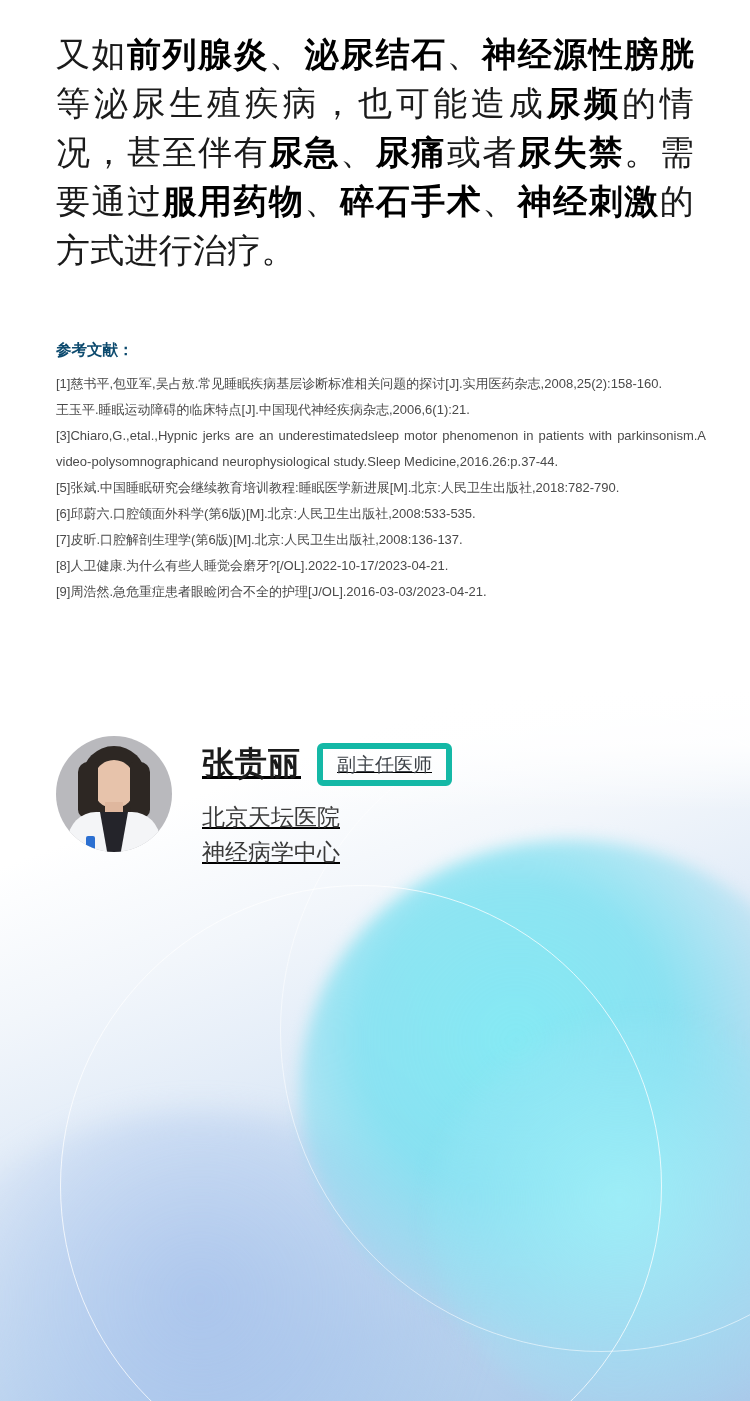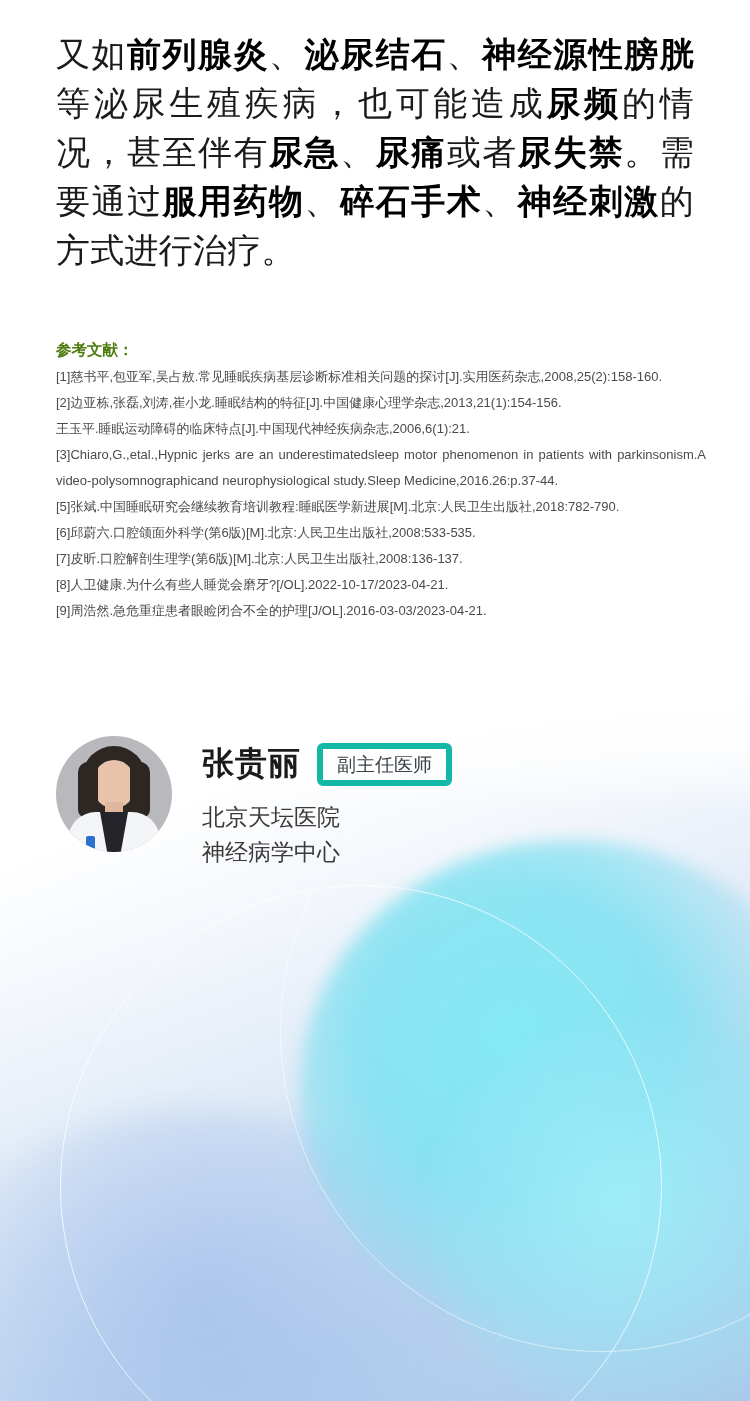--- a/index.html
+++ b/index.html
@@ -117,23 +117,23 @@
   }
 
   
   .refs {
     padding: 0 44px 0 56px;
     margin-top: 62px;
   }
   .refs-title {
     font-size: 15.5px;
     font-weight: bold;
-    color: #4d7c0f;
+    color: #0c4a6e;
     line-height: 26px;
-    margin-bottom: 1px;
+    margin-bottom: 8px;
   }
   .ref-item {
     font-size: 13px;
     line-height: 26px;
     color: #4a4a4a;
     text-align: justify;
     word-break: break-word;
   }
 
   
@@ -221,20 +221,21 @@
     left: 30px;
     top: 100px;
     width: 9px;
     height: 14px;
     background: #2b6fd1;
     border-radius: 2px;
   }
   .avatar-info {
     margin-left: 30px;
     padding-top: 6px;
+    text-decoration: underline;
   }
   .author-row {
     display: flex;
     align-items: center;
   }
   .author-name {
     font-size: 32px;
     font-weight: bold;
     color: #1b1b1b;
     letter-spacing: 1px;
@@ -271,21 +272,20 @@
   </div>
 
   <div class="content">
 
     <p class="paragraph" id="paragraph"><span>又如</span><b>前列腺炎</b><span>、</span><b>泌尿结石</b><span>、</span><b>神经源性膀胱</b><span>等泌尿生殖疾病，也可能造成</span><b>尿频</b><span>的情况，甚至伴有</span><b>尿急</b><span>、</span><b>尿痛</b><span>或者</span><b>尿失禁</b><span>。需要通过</span><b>服用药物</b><span>、</span><b>碎石手术</b><span>、</span><b>神经刺激</b><span>的方式进行治疗。</span></p>
 
     <div class="refs">
       <div class="refs-title">参考文献：</div>
       <div id="ref-list">
           <div class="ref-item">[1]慈书平,包亚军,吴占敖.常见睡眠疾病基层诊断标准相关问题的探讨[J].实用医药杂志,2008,25(2):158-160.</div>
-          <div class="ref-item">[2]边亚栋,张磊,刘涛,崔小龙.睡眠结构的特征[J].中国健康心理学杂志,2013,21(1):154-156.</div>
           <div class="ref-item">王玉平.睡眠运动障碍的临床特点[J].中国现代神经疾病杂志,2006,6(1):21.</div>
           <div class="ref-item">[3]Chiaro,G.,etal.,Hypnic jerks are an underestimatedsleep motor phenomenon in patients with parkinsonism.A video-polysomnographicand neurophysiological study.Sleep Medicine,2016.26:p.37-44.</div>
           <div class="ref-item">[5]张斌.中国睡眠研究会继续教育培训教程:睡眠医学新进展[M].北京:人民卫生出版社,2018:782-790.</div>
           <div class="ref-item">[6]邱蔚六.口腔颌面外科学(第6版)[M].北京:人民卫生出版社,2008:533-535.</div>
           <div class="ref-item">[7]皮昕.口腔解剖生理学(第6版)[M].北京:人民卫生出版社,2008:136-137.</div>
           <div class="ref-item">[8]人卫健康.为什么有些人睡觉会磨牙?[/OL].2022-10-17/2023-04-21.</div>
           <div class="ref-item">[9]周浩然.急危重症患者眼睑闭合不全的护理[J/OL].2016-03-03/2023-04-21.</div>
         </div>
     </div>
 

